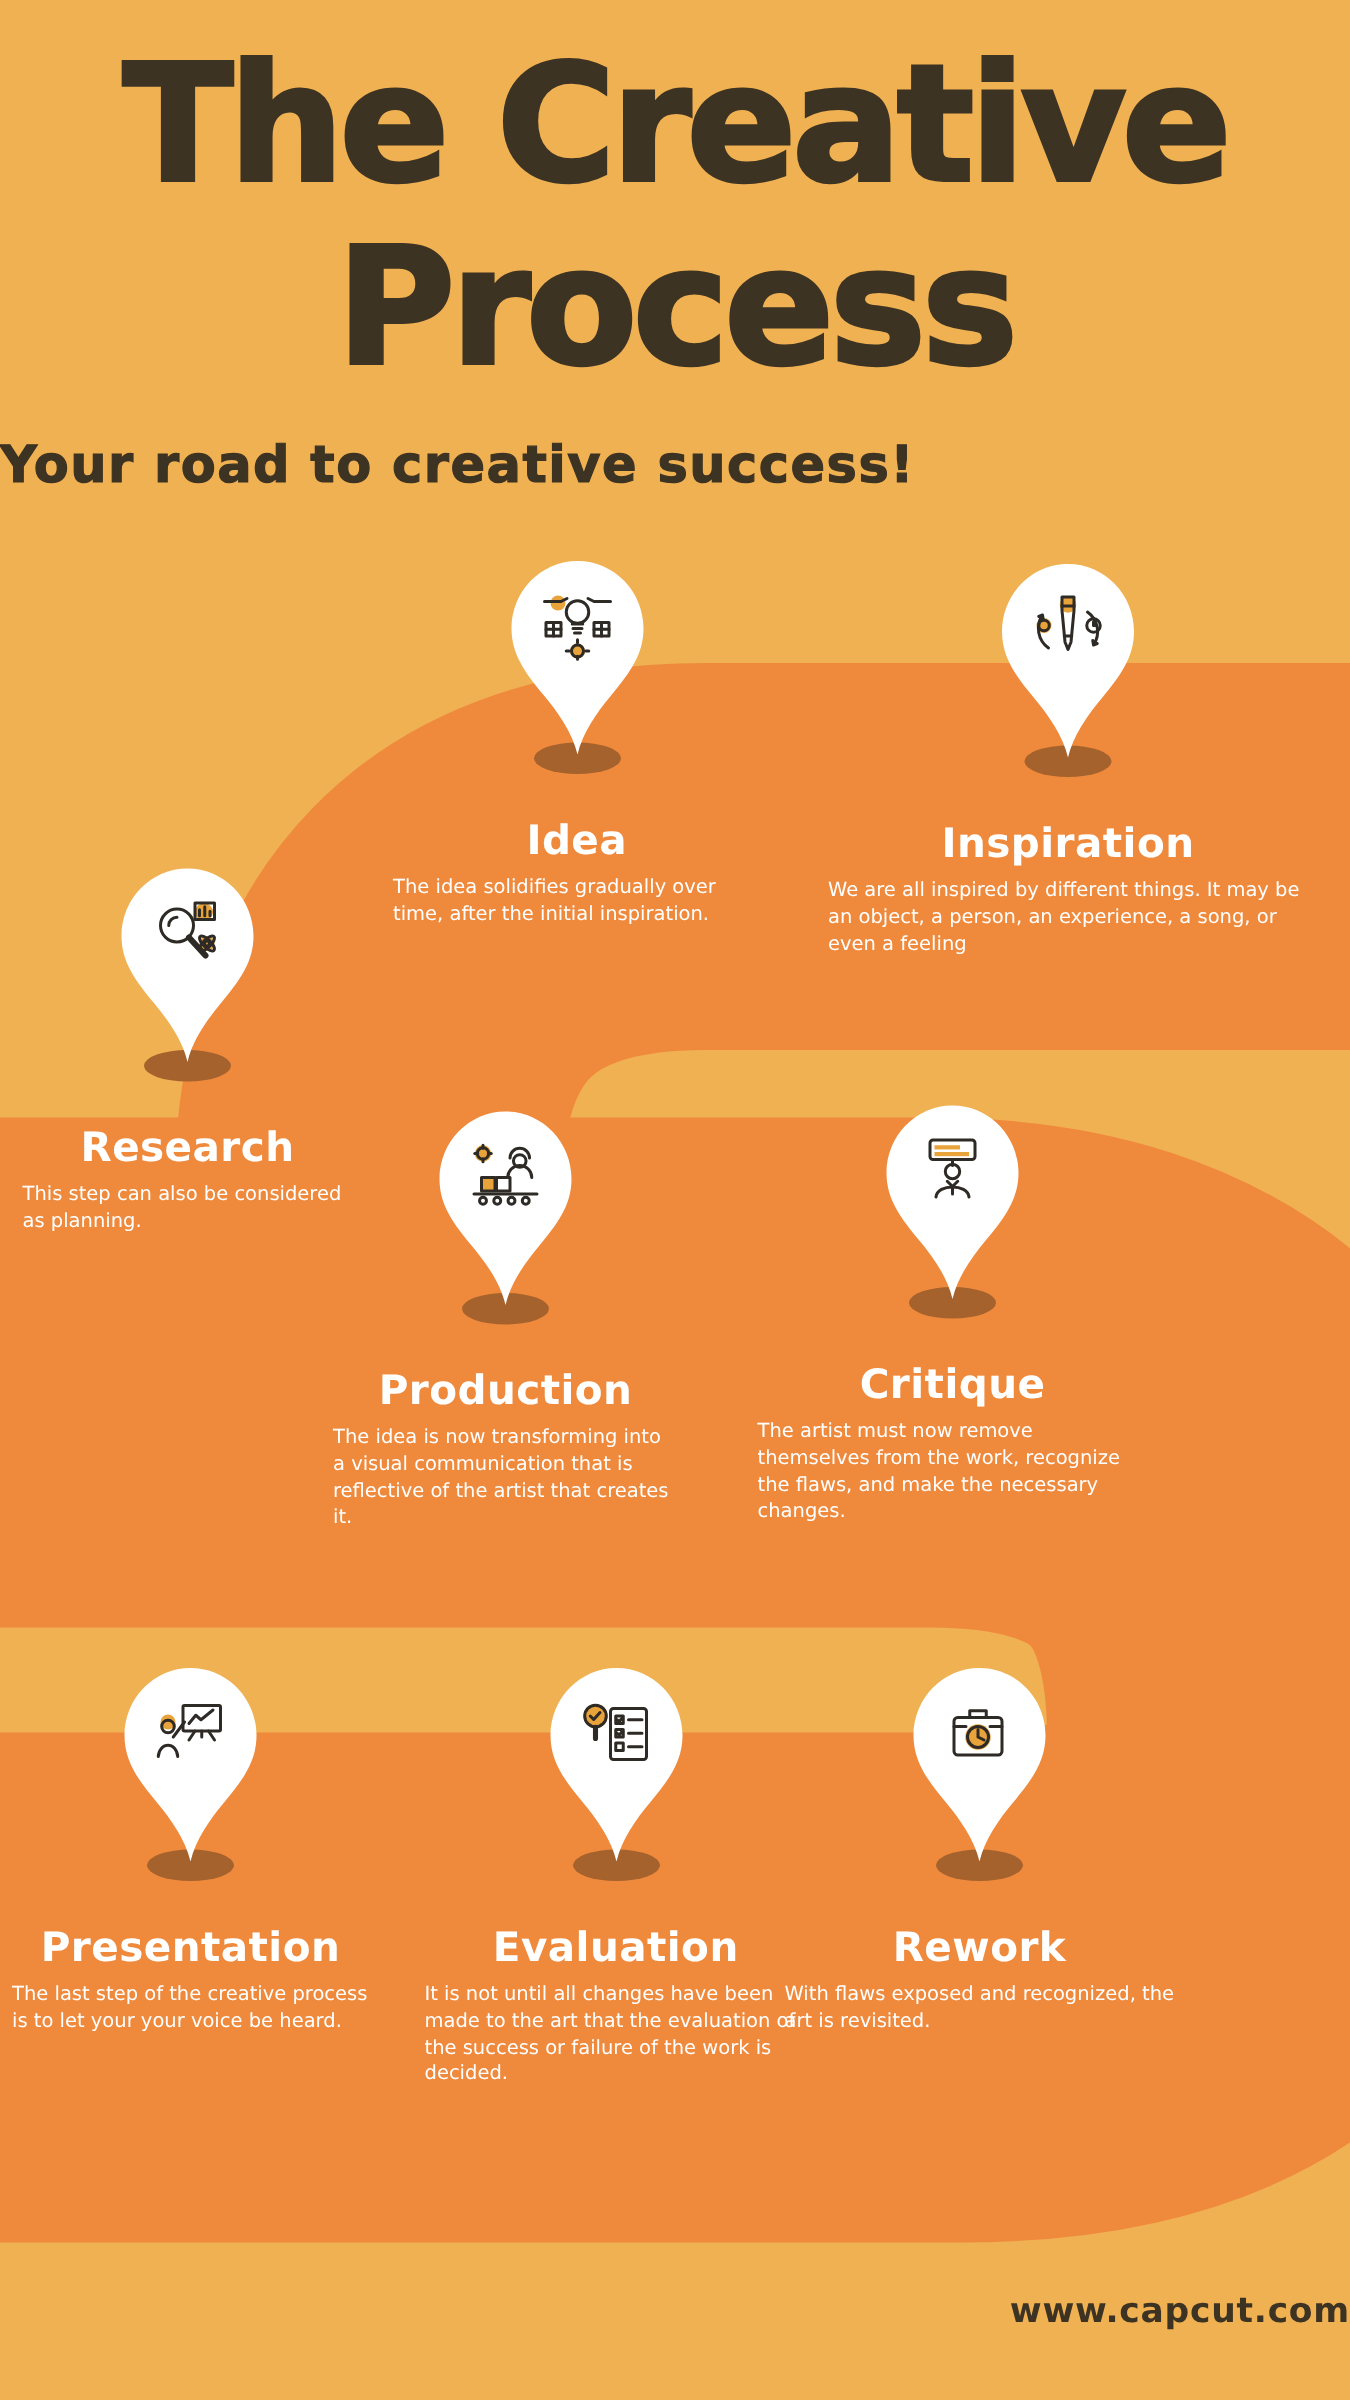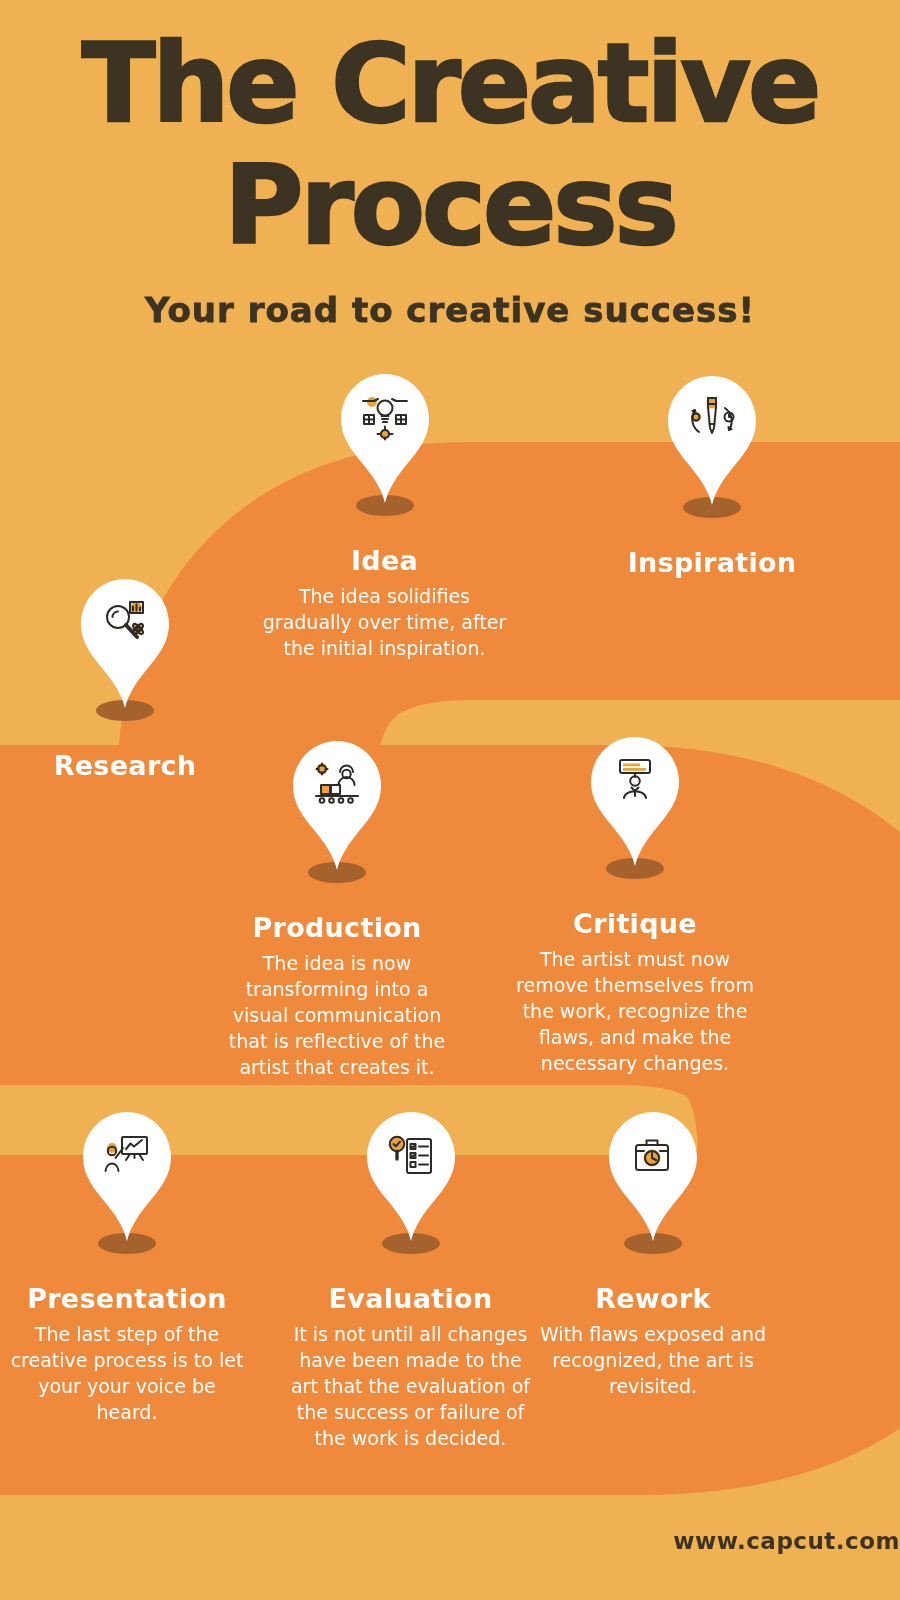--- a/index.html
+++ b/index.html
@@ -13,43 +13,43 @@
   .header{position:absolute;top:0;left:0;width:100%;z-index:3;}
   .title-line{
     position:absolute;width:100%;text-align:center;line-height:1;
     font-size:108px;font-weight:bold;letter-spacing:-3px;
     color:var(--title-text,#3D3323);
     -webkit-text-stroke:2.5px var(--title-text,#3D3323);
   }
   .title-1{top:30px;}
   .title-2{top:152px;}
   .subtitle{
-    position:absolute;top:290px;width:100%;text-align:center;
+    position:absolute;top:290px;width:100%;
     font-size:34px;font-weight:bold;letter-spacing:1px;
     color:var(--title-text,#3D3323);
     -webkit-text-stroke:0.8px var(--title-text,#3D3323);
   }
   .step{position:absolute;display:flex;flex-direction:column;align-items:center;z-index:2;}
   .pin-wrap{position:relative;width:100px;height:138px;margin:0 auto;z-index:2;}
   .pin-body{position:absolute;inset:0;width:100px;height:138px;}
   .pin-body path{fill:var(--pin-fill,#FFFFFF);}
   .icon{position:absolute;left:25px;top:25px;width:50px;height:50px;}
   .ink{stroke:var(--icon-line,#2E2A25);stroke-width:2;fill:none;stroke-linecap:round;stroke-linejoin:round;}
   .accent{fill:var(--icon-accent,#E8A33B);stroke:none;}
   .pin-shadow{
     position:relative;z-index:1;width:58px;height:21px;border-radius:50%;
     background:var(--pin-shadow,#A5622D);margin:-11px auto 0;
   }
   .step-title{
     font-size:27px;font-weight:bold;color:var(--step-text,#FFFFFF);
     letter-spacing:.3px;margin:29px 0 0;text-align:center;
   }
   .step-desc{
-    font-size:19px;color:var(--step-text,#FFFFFF);line-height:1.37;
-    margin:7px 0 0;text-align:center;
+    font-size:13px;color:var(--step-text,#FFFFFF);line-height:1.37;
+    margin:7px 0 0;
   }
   .footer{
     position:absolute;top:1528px;width:100%;text-align:right;z-index:2;
     font-size:23px;font-weight:bold;letter-spacing:.5px;
     color:var(--title-text,#3D3323);
   }
 </style>
 </head>
 <body>
 
@@ -107,20 +107,21 @@
           <path d="M12 37 A16 16 0 0 1 8 15 M8 15 l-2.5 1 M8 15 l0.5 3"></path>
           <path d="M38 13 A16 16 0 0 1 42 35 M42 35 l2.5 -1 M42 35 l-0.5 -3"></path>
           <circle cx="42" cy="22" r="4.5"></circle>
           <path d="M42 22 v-2.5 M42 22 h2"></path>
           <circle cx="9" cy="22" r="3.5"></circle>
         </g>
       </svg>
     </div>
     <div class="pin-shadow"></div>
     <h3 class="step-title">Inspiration</h3>
+    <p class="step-desc">We are all inspired by different things.  It may be an object, a person, an experience, a song, or even a feeling</p>
   </div>
 
   <div class="step" style="left:15px;top:573px;width:220px">
     <div class="pin-wrap">
       <svg class="pin-body" viewBox="0 0 100 138">
         <path d="M50 135 C46.5 120 37 107 27.5 95.5 C15.5 81 6 68.5 6 51 C6 26.2 25.7 6 50 6 C74.3 6 94 26.2 94 51 C94 68.5 84.5 81 72.5 95.5 C63 107 53.5 120 50 135 Z"></path>
       </svg>
       <svg class="icon" viewBox="0 0 50 50">
         <circle class="accent" cx="36" cy="10" r="6"></circle>
         <circle class="accent" cx="38" cy="31" r="5"></circle>
@@ -131,20 +132,21 @@
           <path d="M33 12.5 v-4 M36.5 12.5 v-6 M40 12.5 v-3"></path>
           <circle cx="38" cy="31" r="1.6"></circle>
           <ellipse cx="38" cy="31" rx="6.5" ry="2.6" transform="rotate(45 38 31)"></ellipse>
           <ellipse cx="38" cy="31" rx="6.5" ry="2.6" transform="rotate(-45 38 31)"></ellipse>
           <path d="M12.5 19 a5.5 5.5 0 0 1 5.5 -5.5"></path>
         </g>
       </svg>
     </div>
     <div class="pin-shadow"></div>
     <h3 class="step-title">Research</h3>
+    <p class="step-desc">This step can also be considered as planning.</p>
   </div>
 
   <div class="step" style="left:222px;top:735px;width:230px">
     <div class="pin-wrap">
       <svg class="pin-body" viewBox="0 0 100 138">
         <path d="M50 135 C46.5 120 37 107 27.5 95.5 C15.5 81 6 68.5 6 51 C6 26.2 25.7 6 50 6 C74.3 6 94 26.2 94 51 C94 68.5 84.5 81 72.5 95.5 C63 107 53.5 120 50 135 Z"></path>
       </svg>
       <svg class="icon" viewBox="0 0 50 50">
         <circle class="accent" cx="10" cy="9" r="5.5"></circle>
         <rect class="accent" x="9" y="25" width="9" height="9"></rect>

